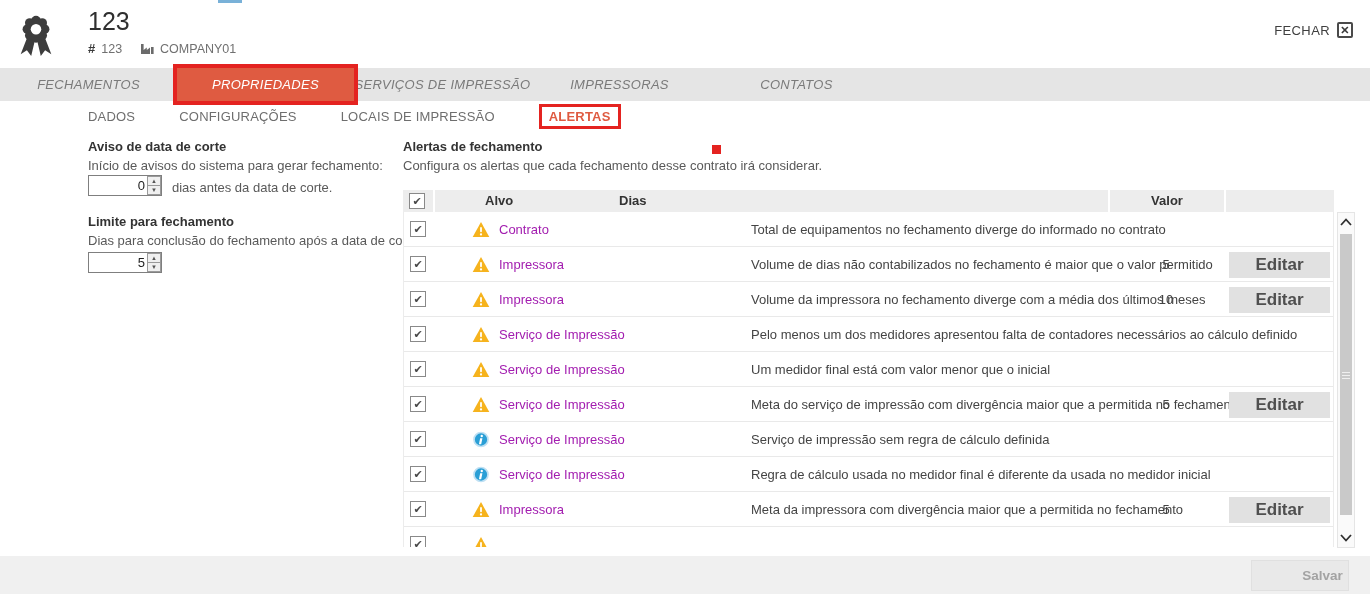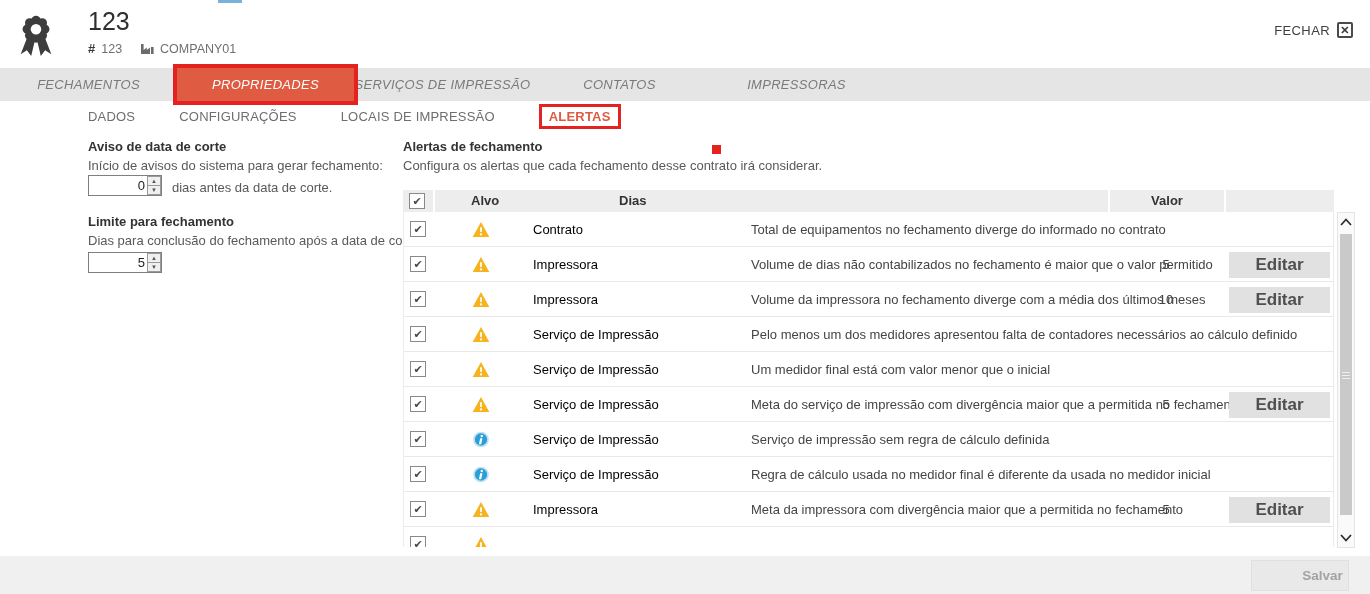--- a/index.html
+++ b/index.html
@@ -57,31 +57,31 @@
   .annotation-square { position:absolute; left:309px; top:14px; width:9px; height:9px; background:#e42320; }
 
   
   .thead { position:absolute; left:0; top:59px; width:931px; height:22px; }
   .th-cell { position:absolute; top:0; height:22px; background:#ededed; }
   .th-c1 { left:0; width:30px; }
   .th-c2 { left:32px; width:673px; }
   .th-c3 { left:707px; width:114px; }
   .th-c4 { left:823px; width:108px; }
   .th-label { position:absolute; top:3px; font-size:13px; font-weight:bold; color:#333; }
-  .th-alvo { left:68px;text-align:right; }
+  .th-alvo { left:82px;text-align:right; }
   .th-tipo { left:216px; }
   .th-valor { left:707px; width:114px; text-align:center; }
 
   .rows { position:absolute; left:0; top:81px; width:931px; height:335px; overflow:hidden; border-left:1px solid #ececec; border-right:1px solid #ececec; background:#fff; }
   .arow { position:relative; height:35px; border-bottom:1px solid #e9e9e9; background:#fff; }
   .cbx { position:absolute; left:6px; width:16px; height:16px; border:1px solid #898989; background:#fff; font-size:11px; color:#4a4a4a; display:flex; align-items:center; justify-content:center; cursor:pointer; }
   .arow .cbx { top:9px; }
   .ricon { position:absolute; left:68px; top:9px; width:18px; height:17px; }
   .ricon svg { width:18px; height:17px; display:block; }
-  .alvo { position:absolute; left:95px; top:50%; transform:translateY(-50%); font-size:13px; color:#000000; white-space:nowrap;margin-left:34px; }
+  .alvo { position:absolute; left:95px; top:50%; transform:translateY(-50%); font-size:13px; color:#a21caf; white-space:nowrap; }
   .tipo { position:absolute; left:347px; top:50%; transform:translateY(-50%); font-size:13px; color:#444; white-space:nowrap; }
   .valor { position:absolute; left:712px; width:100px; text-align:center; top:50%; transform:translateY(-50%); font-size:13px; color:#444; }
   .edit-btn { position:absolute; left:825px; top:5px; width:101px; height:26px; background:#e1e1e1; border:none; font-family:"Liberation Sans",sans-serif; font-size:17px; font-weight:bold; color:#4f4f4f; cursor:pointer; }
 
   .hdr-cbx { position:absolute; left:6px; top:3px; }
 
   
   .vscroll { position:absolute; left:934px; top:81px; width:18px; height:336px; background:#fafafa; border:1px solid #e5e5e5; }
   .sb-arrow { position:absolute; left:0; width:16px; height:16px; display:flex; align-items:center; justify-content:center; cursor:pointer; }
   .sb-up { top:1px; } .sb-down { bottom:1px; }
@@ -132,22 +132,22 @@
       <span>FECHAR</span>
       <span class="x-box">✕</span>
     </div>
   </div>
 
   <div class="tabbar">
     <div class="tabs">
       <div class="tab">FECHAMENTOS</div>
       <div class="tab active">PROPRIEDADES</div>
       <div class="tab">SERVIÇOS DE IMPRESSÃO</div>
+      <div class="tab">IMPRESSORAS</div>
       <div class="tab">CONTATOS</div>
-      <div class="tab">IMPRESSORAS</div>
     </div>
   </div>
 
   <div class="subtabbar">
     <div class="subtab">DADOS</div>
     <div class="subtab">CONFIGURAÇÕES</div>
     <div class="subtab">LOCAIS DE IMPRESSÃO</div>
     <div class="subtab active">ALERTAS</div>
   </div>
 

